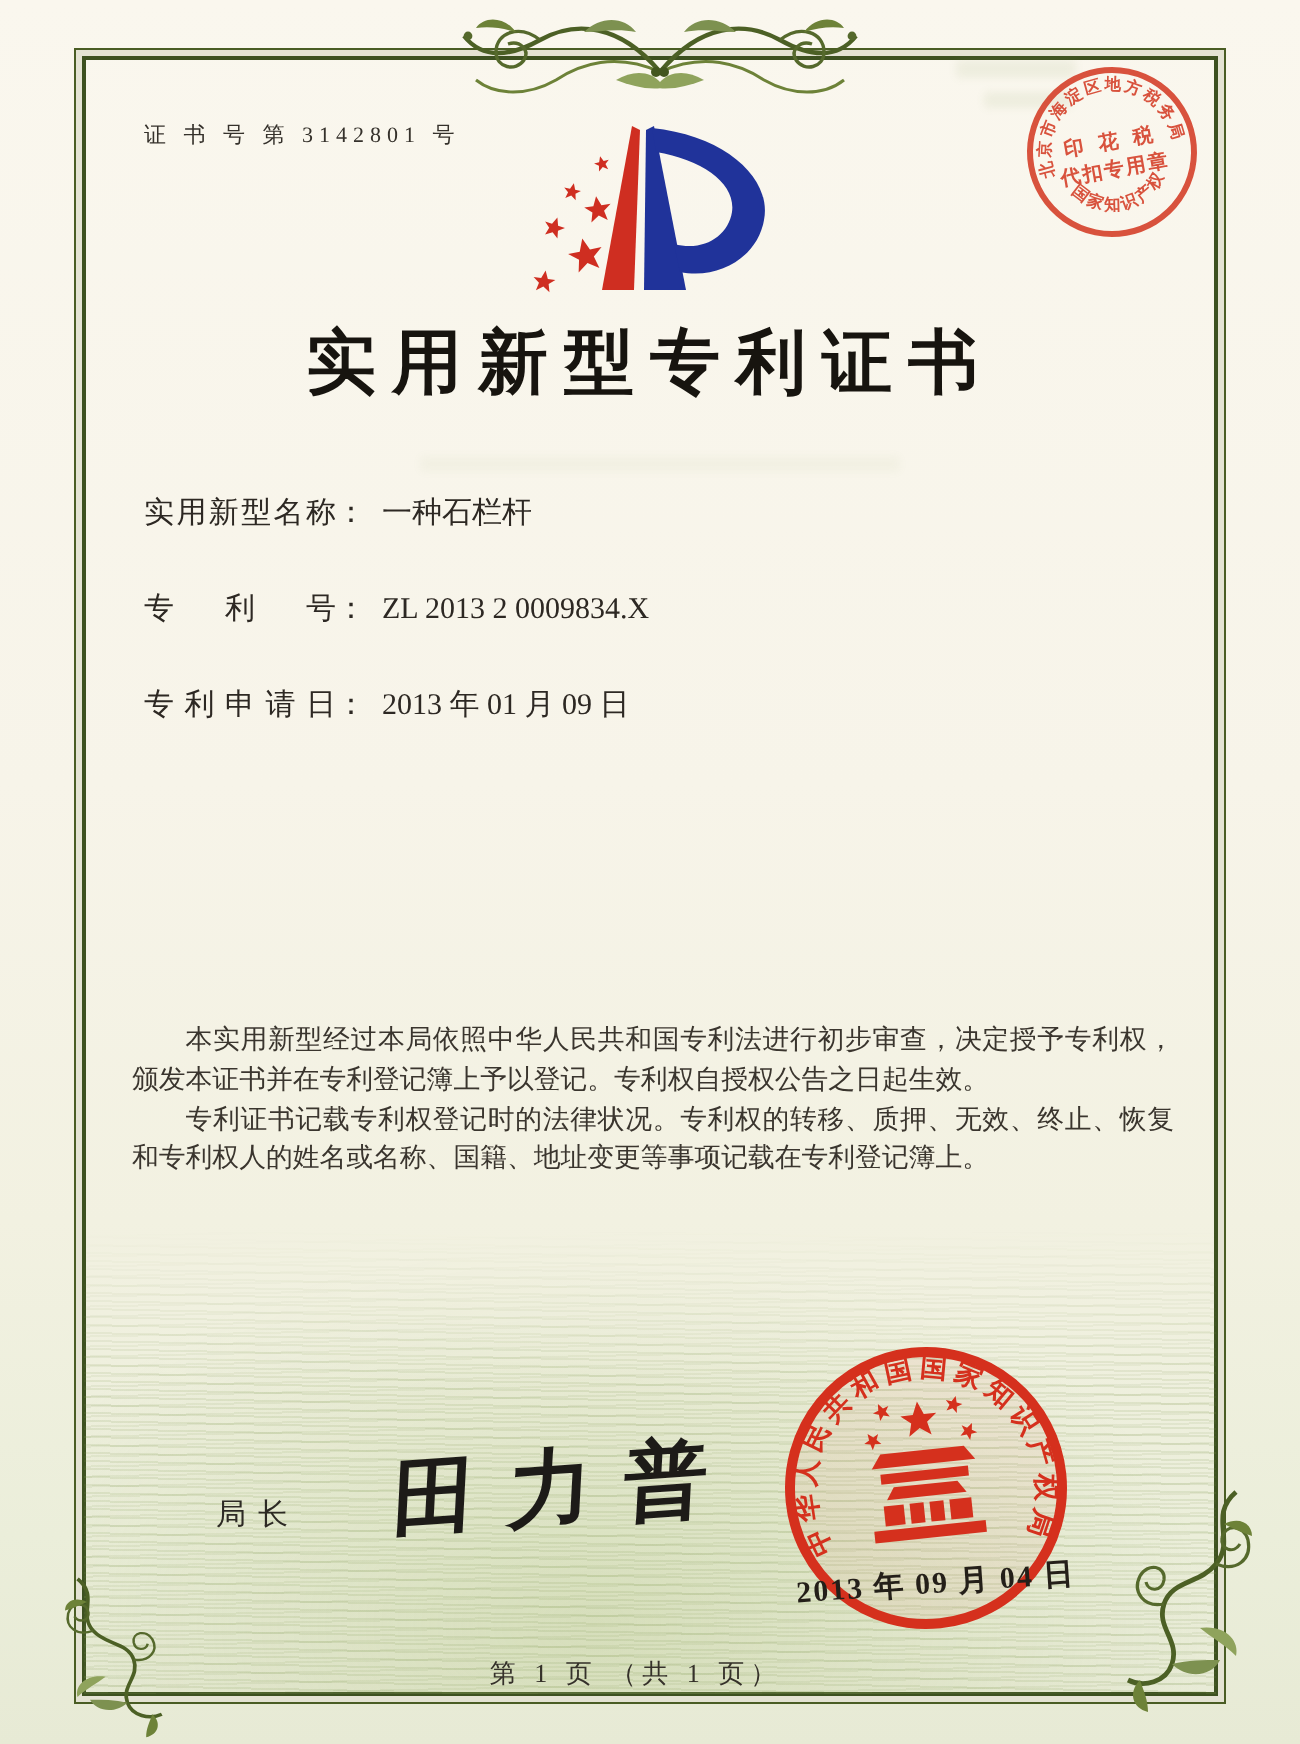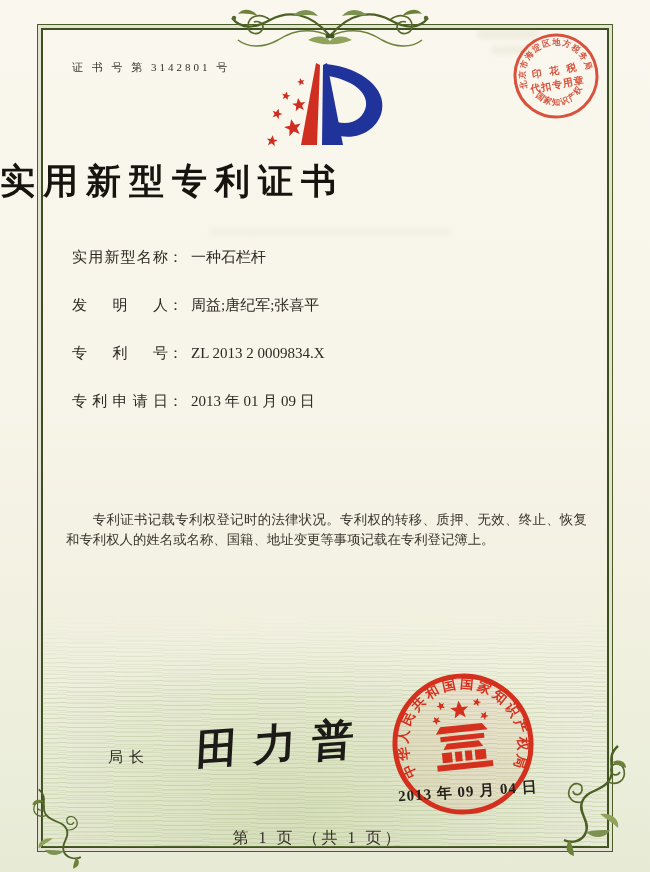--- a/index.html
+++ b/index.html
@@ -13,37 +13,37 @@
   .guilloche{position:absolute;left:42px;right:42px;top:615px;height:232px;pointer-events:none;
       background:
         repeating-linear-gradient(1.2deg, rgba(122,148,74,.14) 0 1px, transparent 1px 4px),
         repeating-linear-gradient(-1.2deg, rgba(122,148,74,.10) 0 1px, transparent 1px 5px),
         radial-gradient(ellipse at 45% 85%, rgba(170,190,120,.30), rgba(170,190,120,0) 70%);
       -webkit-mask-image:linear-gradient(180deg,transparent 0,#000 35%);
       mask-image:linear-gradient(180deg,transparent 0,#000 35%);}
   .bleed{position:absolute;background:#8aa05e;opacity:.10;filter:blur(2px);border-radius:2px;pointer-events:none;}
   .cert-no{position:absolute;left:72px;top:60px;font-size:11px;letter-spacing:3px;color:#35312b;}
   .logo{position:absolute;left:250px;top:52px;}
-  .title{position:absolute;left:0;top:158px;width:650px;
+  .title{position:absolute;left:0;top:158px;width:650px;text-align:center;
          font-size:35px;font-weight:700;letter-spacing:8px;color:#17140f;}
   .fields{position:absolute;left:72px;top:247px;width:480px;}
   .field-row{margin:0 0 27px 0;font-size:15px;line-height:21px;white-space:nowrap;color:#2d2823;}
   .flabel{display:inline-block;width:96px;text-align:justify;text-align-last:justify;}
   .fcolon{margin-right:8px;}
   .paras{position:absolute;left:66px;top:510px;width:521px;font-size:13.4px;line-height:19.8px;
          color:#3a352e;text-align:justify;}
   .paras p{margin:0;text-indent:2em;}
   .director{position:absolute;left:108px;top:748px;font-size:15px;letter-spacing:6px;color:#2d2a24;}
   .signature{position:absolute;left:196px;top:716px;font-size:42px;font-weight:600;color:#1d1b18;
          letter-spacing:16px;transform:rotate(-4deg) skewX(-7deg);white-space:nowrap;}
   .seal{position:absolute;left:385px;top:666px;transform:rotate(-6deg);}
   .seal-date{position:absolute;left:398px;top:782px;width:150px;font-size:15px;font-weight:700;
          color:#241f19;letter-spacing:1px;transform:rotate(-4deg);white-space:nowrap;}
   .stamp{position:absolute;left:508px;top:28px;transform:rotate(-10deg);opacity:.92;}
-  .footer{position:absolute;left:0;top:828px;width:636px;text-align:center;font-size:16px;
+  .footer{position:absolute;left:0;top:828px;width:636px;text-align:center;font-size:13px;
          letter-spacing:3px;color:#35312a;}
   .fl{position:absolute;pointer-events:none;}
   svg{display:block;}
 </style>
 </head>
 <body>
 
 <div id="page">
 
   <svg width="0" height="0" style="position:absolute" aria-hidden="true">
@@ -111,31 +111,29 @@
     <path d="M76,12 C114,16 136,38 132,58 C129,76 110,88 90,84 L87,70 C102,74 114,66 116,54 C118,40 102,28 78,24 Z" fill="#20339a"></path>
   </svg>
 
   <div class="title">实用新型专利证书</div>
 
   <div class="fields">
     <div class="field-row">
       <span class="flabel">实用新型名称</span><span class="fcolon">：</span><span class="fvalue">一种石栏杆</span>
     </div>
     <div class="field-row">
-      <span class="flabel">发明人</span><span class="fcolon">：</span><span class="fvalue">周益;唐纪军;张喜平</span>
-    </div>
-    <div class="field-row">
       <span class="flabel">专利号</span><span class="fcolon">：</span><span class="fvalue">ZL 2013 2 0009834.X</span>
     </div>
     <div class="field-row">
       <span class="flabel">专利申请日</span><span class="fcolon">：</span><span class="fvalue">2013 年 01 月 09 日</span>
     </div>
   </div>
 
   <div class="paras">
+    <p>本实用新型经过本局依照中华人民共和国专利法进行初步审查，决定授予专利权，颁发本证书并在专利登记簿上予以登记。专利权自授权公告之日起生效。</p>
     <p>专利证书记载专利权登记时的法律状况。专利权的转移、质押、无效、终止、恢复和专利权人的姓名或名称、国籍、地址变更等事项记载在专利登记簿上。</p>
   </div>
 
   <div class="director">局长</div>
   <div class="signature">田力普</div>
 
   <svg class="seal" width="156" height="156" viewBox="0 0 156 156">
     <circle cx="78" cy="78" r="68" fill="rgba(213,48,29,0.05)" stroke="#d5301d" stroke-width="5"></circle>
     <path id="sealArc" d="M29.9,105.8 A55.6,55.6 0 1 1 126.1,105.8" fill="none"></path>
     <text font-size="13.5" font-weight="700" fill="#d5301d" letter-spacing="3.2" font-family="'DejaVu Sans',sans-serif">

